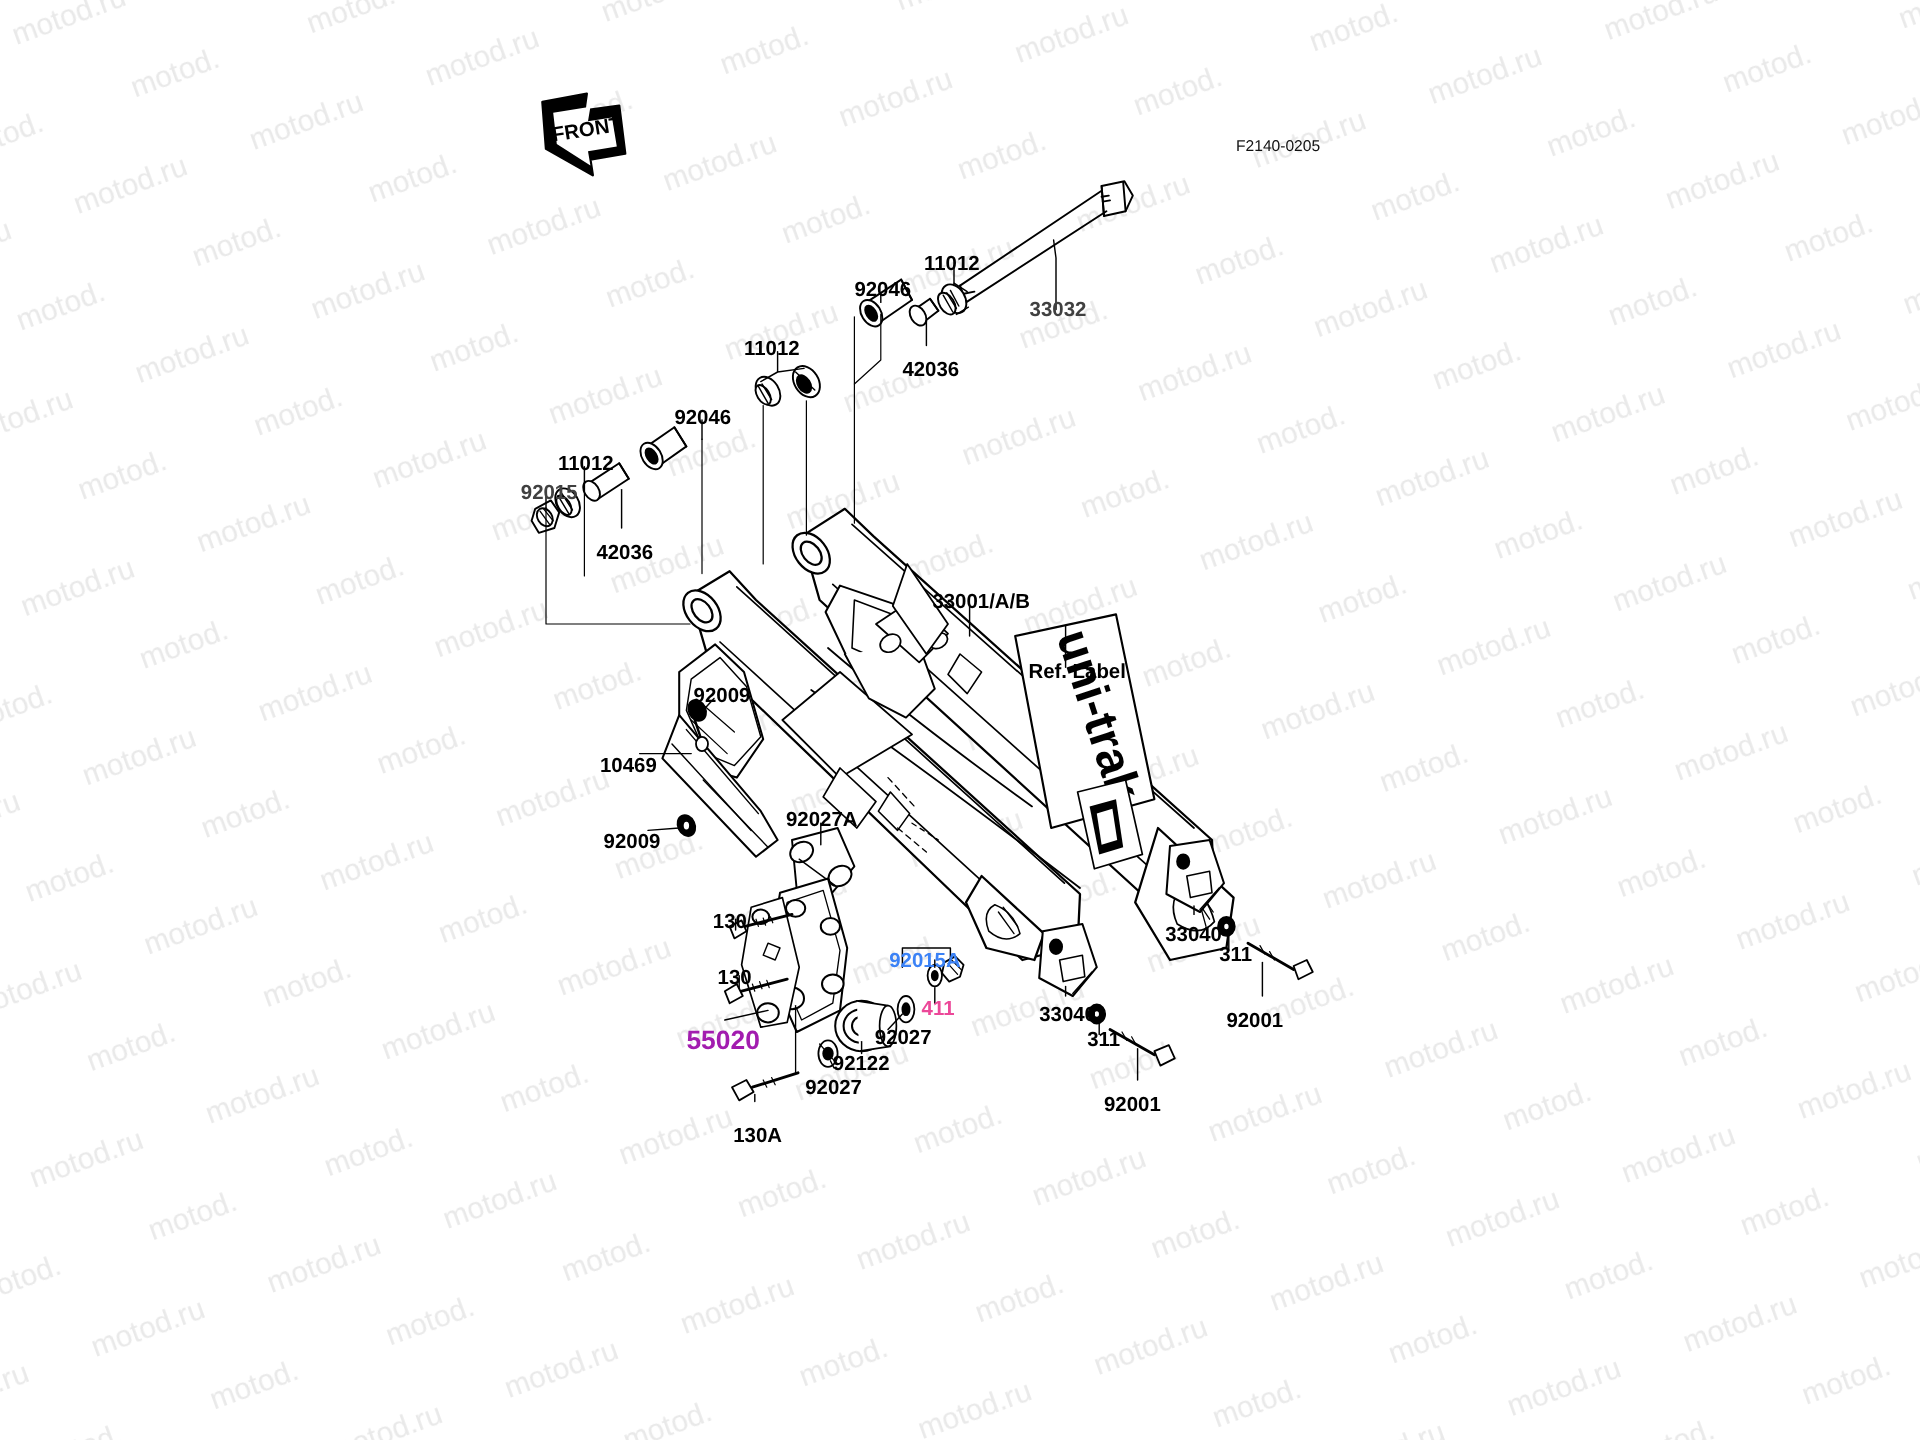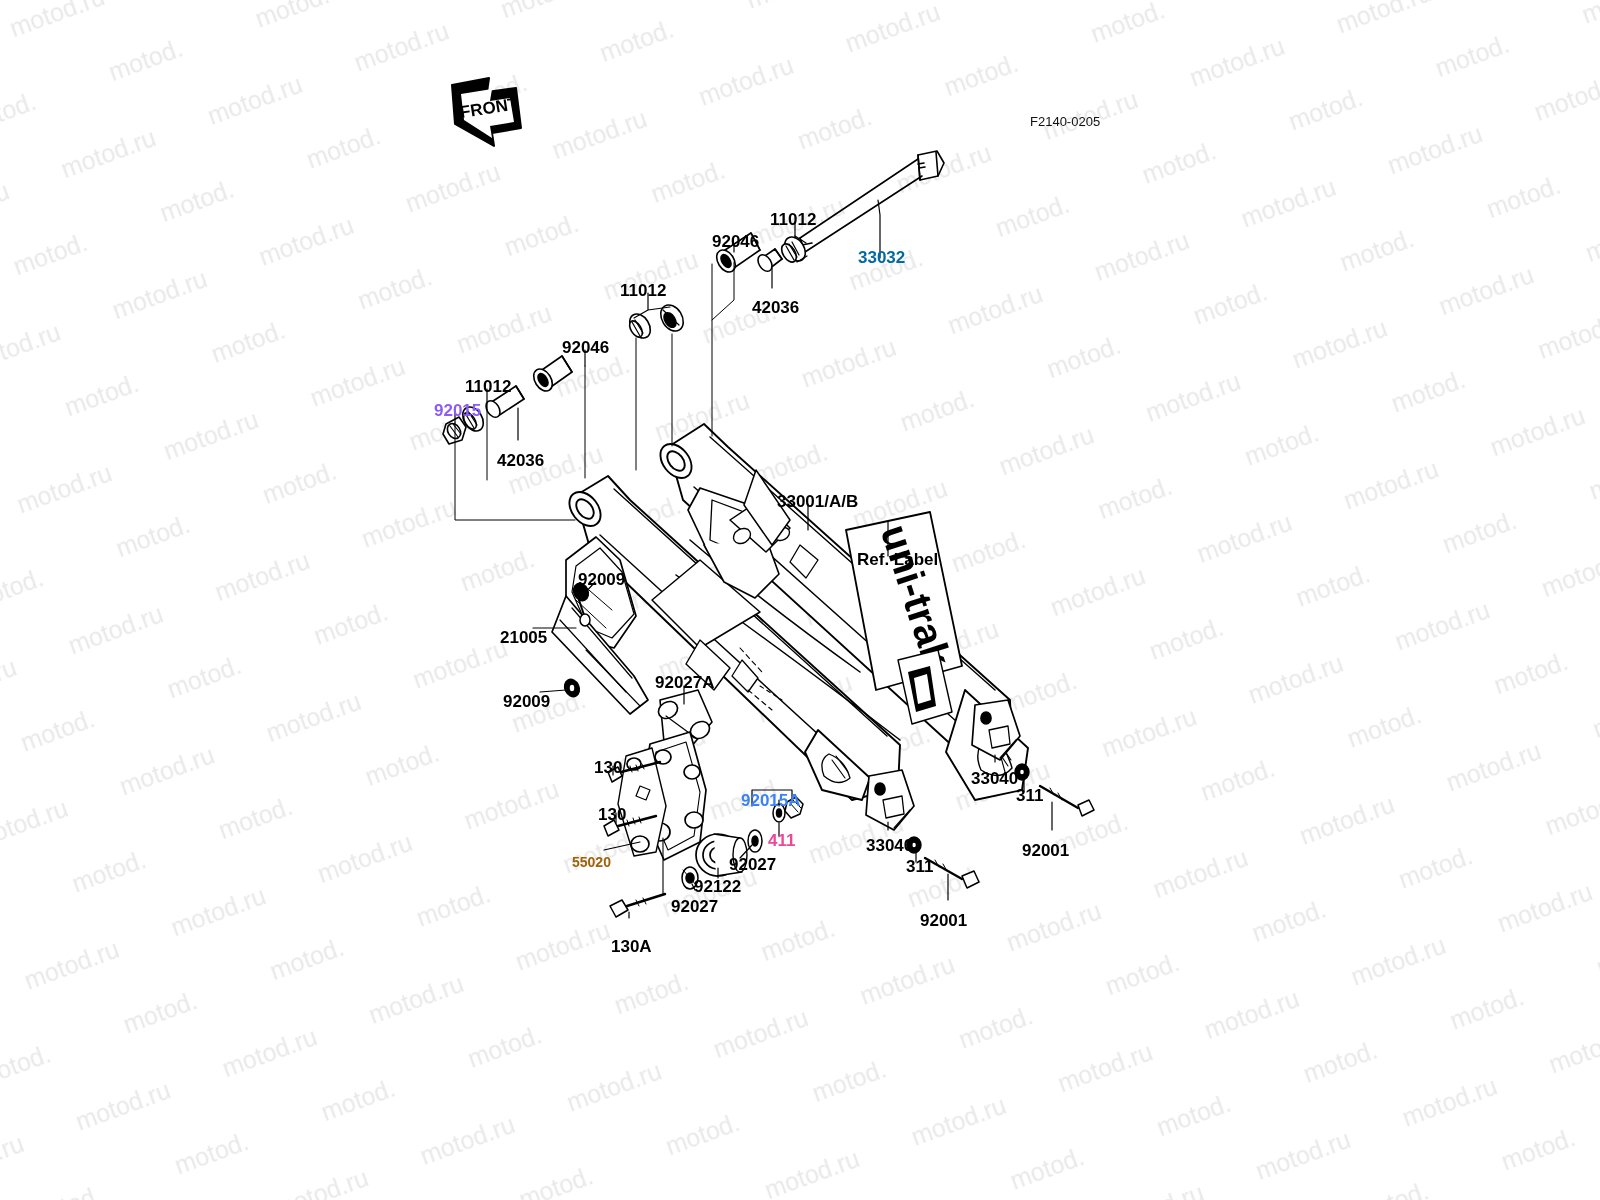--- a/index.html
+++ b/index.html
@@ -316,36 +316,36 @@
       <path d="M1052 830 L1052 802"></path>
       <path d="M888 822 L888 830"></path>
       <path d="M916 850 L916 862"></path>
       <path d="M948 900 L948 874"></path>
     </g>
   </svg>
 
   <div id="labels" style="position:absolute;inset:0;z-index:3;text-decoration:underline;">
       <div class="lbl" style="position: absolute; left: 770px; top: 210px; font-size: 17px; color: rgb(0, 0, 0); white-space: nowrap;">11012</div>
       <div class="lbl" style="position: absolute; left: 712px; top: 232px; font-size: 17px; color: rgb(0, 0, 0); white-space: nowrap;">92046</div>
-      <div class="lbl" style="position: absolute; left: 858px; top: 248px; font-size: 17px; color: #0369a1; white-space: nowrap;">33032</div>
+      <div class="lbl" style="position: absolute; left: 858px; top: 248px; font-size: 17px; color: #404040; white-space: nowrap;">33032</div>
       <div class="lbl" style="position: absolute; left: 752px; top: 298px; font-size: 17px; color: rgb(0, 0, 0); white-space: nowrap;">42036</div>
       <div class="lbl" style="position: absolute; left: 620px; top: 281px; font-size: 17px; color: rgb(0, 0, 0); white-space: nowrap;">11012</div>
       <div class="lbl" style="position: absolute; left: 562px; top: 338px; font-size: 17px; color: rgb(0, 0, 0); white-space: nowrap;">92046</div>
       <div class="lbl" style="position: absolute; left: 465px; top: 377px; font-size: 17px; color: rgb(0, 0, 0); white-space: nowrap;">11012</div>
-      <div class="lbl" style="position: absolute; left: 434px; top: 401px; font-size: 17px; color: #8b5cf6; white-space: nowrap; text-align: center;">92015</div>
+      <div class="lbl" style="position: absolute; left: 434px; top: 401px; font-size: 17px; color: #404040; white-space: nowrap; text-align: center;">92015</div>
       <div class="lbl" style="position: absolute; left: 497px; top: 451px; font-size: 17px; color: rgb(0, 0, 0); white-space: nowrap;">42036</div>
       <div class="lbl" style="position: absolute; left: 777px; top: 492px; font-size: 17px; color: rgb(0, 0, 0); white-space: nowrap;">33001/A/B</div>
       <div class="lbl" style="position: absolute; left: 857px; top: 510px; font-size: 17px; color: rgb(0, 0, 0); white-space: nowrap; margin-top: 40px;">Ref. Label</div>
       <div class="lbl" style="position: absolute; left: 578px; top: 570px; font-size: 17px; color: rgb(0, 0, 0); white-space: nowrap;">92009</div>
-      <div class="lbl" style="position: absolute; left: 500px; top: 628px; font-size: 17px; color: rgb(0, 0, 0); white-space: nowrap;">21005</div>
+      <div class="lbl" style="position: absolute; left: 500px; top: 628px; font-size: 17px; color: rgb(0, 0, 0); white-space: nowrap;">10469</div>
       <div class="lbl" style="position: absolute; left: 503px; top: 692px; font-size: 17px; color: rgb(0, 0, 0); white-space: nowrap;">92009</div>
       <div class="lbl" style="position: absolute; left: 655px; top: 673px; font-size: 17px; color: rgb(0, 0, 0); white-space: nowrap; text-align: right;">92027A</div>
       <div class="lbl" style="position: absolute; left: 594px; top: 758px; font-size: 17px; color: rgb(0, 0, 0); white-space: nowrap;">130</div>
       <div class="lbl" style="position: absolute; left: 598px; top: 805px; font-size: 17px; color: rgb(0, 0, 0); white-space: nowrap;">130</div>
-      <div class="lbl" style="position: absolute; left: 572px; top: 854px; font-size: 14px; color: #a16207; white-space: nowrap;">55020</div>
+      <div class="lbl" style="position: absolute; left: 572px; top: 854px; font-size: 22px; color: #a21caf; white-space: nowrap;">55020</div>
       <div class="lbl" style="position: absolute; left: 741px; top: 791px; font-size: 17px; color: #3b82f6; white-space: nowrap;">92015A</div>
       <div class="lbl" style="position: absolute; left: 768px; top: 831px; font-size: 17px; color: #ec4899; white-space: nowrap;">411</div>
       <div class="lbl" style="position: absolute; left: 729px; top: 855px; font-size: 17px; color: rgb(0, 0, 0); white-space: nowrap;">92027</div>
       <div class="lbl" style="position: absolute; left: 694px; top: 877px; font-size: 17px; color: rgb(0, 0, 0); white-space: nowrap;">92122</div>
       <div class="lbl" style="position: absolute; left: 671px; top: 897px; font-size: 17px; color: rgb(0, 0, 0); white-space: nowrap;">92027</div>
       <div class="lbl" style="position: absolute; left: 611px; top: 923px; font-size: 17px; color: rgb(0, 0, 0); white-space: nowrap; margin-top: 14px;">130A</div>
       <div class="lbl" style="position: absolute; left: 971px; top: 769px; font-size: 17px; color: rgb(0, 0, 0); white-space: nowrap;">33040</div>
       <div class="lbl" style="position: absolute; left: 1016px; top: 786px; font-size: 17px; color: rgb(0, 0, 0); white-space: nowrap;">311</div>
       <div class="lbl" style="position: absolute; left: 1022px; top: 841px; font-size: 17px; color: rgb(0, 0, 0); white-space: nowrap;">92001</div>
       <div class="lbl" style="position: absolute; left: 866px; top: 836px; font-size: 17px; color: rgb(0, 0, 0); white-space: nowrap;">33040</div>

